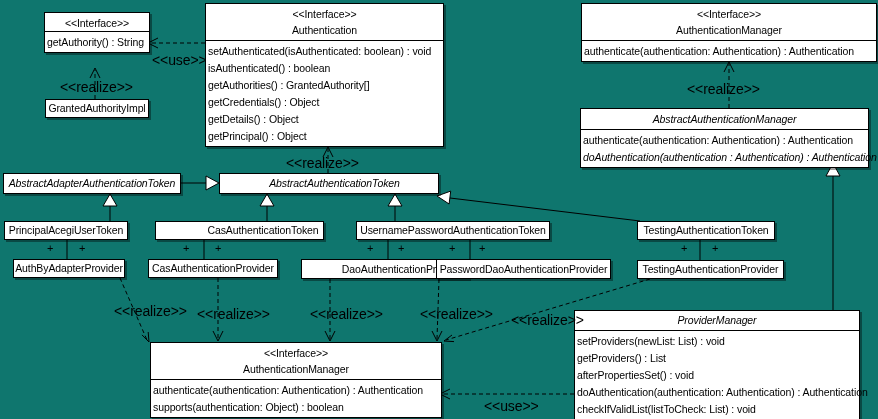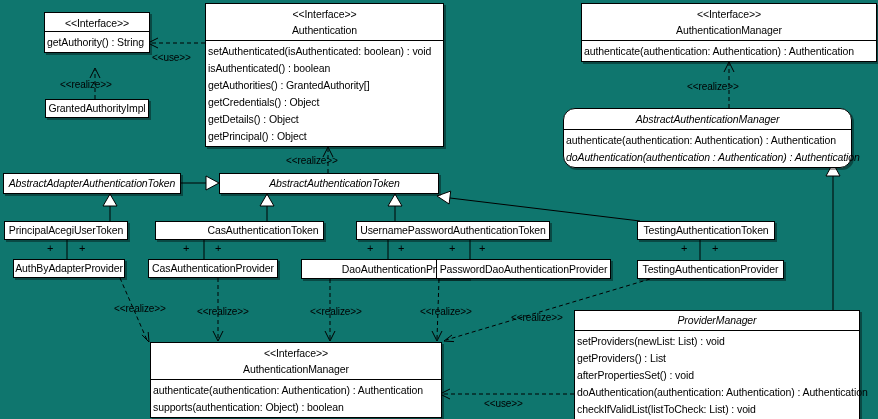--- a/index.html
+++ b/index.html
@@ -7,21 +7,21 @@
   #stage{position:relative;width:878px;height:419px;background:#0f766e;overflow:hidden;}
   #wires{position:absolute;left:0;top:0;width:878px;height:419px;pointer-events:none;}
   .cls{position:absolute;background:#fff;border:1px solid #000;box-shadow:2px 2px 0 rgba(0,0,0,.38);}
   .cls .hd{text-align:center;}
   .cls .st{line-height:15px;padding-top:3px;white-space:nowrap;}
   .cls .nm{line-height:17px;padding-bottom:1px;white-space:nowrap;text-align:center;}
   .cls.single .nm{line-height:17px;padding:0;text-align:center;}
   .cls .ms{border-top:1px solid #000;padding:2px 2px 1px 2px;}
   .cls .m{line-height:17px;white-space:nowrap;}
   .it{font-style:italic;}
-  .elbl{position:absolute;white-space:nowrap;font-size:10px;}
+  .elbl{position:absolute;white-space:nowrap;font-size:14px;}
   .plus{position:absolute;font-size:11px;line-height:11px;}
 </style>
 </head>
 <body>
 
 <div id="stage">
 
   <svg id="wires" width="878" height="419" viewBox="0 0 878 419">
     <g stroke="#000" stroke-width="1" fill="none">
 
@@ -104,21 +104,21 @@
   <div class="cls" style="left:581px;top:3px;width:294px;">
     <div class="hd">
       <div class="st">&lt;&lt;Interface&gt;&gt;</div>
       <div class="nm">AuthenticationManager</div>
     </div>
     <div class="ms">
       <div class="m">authenticate(authentication: Authentication) : Authentication</div>
     </div>
   </div>
 
-  <div class="cls" style="left:563px;top:108px;width:287px;border-radius:12px;">
+  <div class="cls" style="left:580px;top:108px;width:287px;">
     <div class="hd">
       <div class="nm it" style="padding-top:2px;">AbstractAuthenticationManager</div>
     </div>
     <div class="ms">
       <div class="m">authenticate(authentication: Authentication) : Authentication</div>
       <div class="m it">doAuthentication(authentication : Authentication) : Authentication</div>
     </div>
   </div>
 
   <div class="cls single" style="left:3px;top:173px;width:176px;height:19px;">

